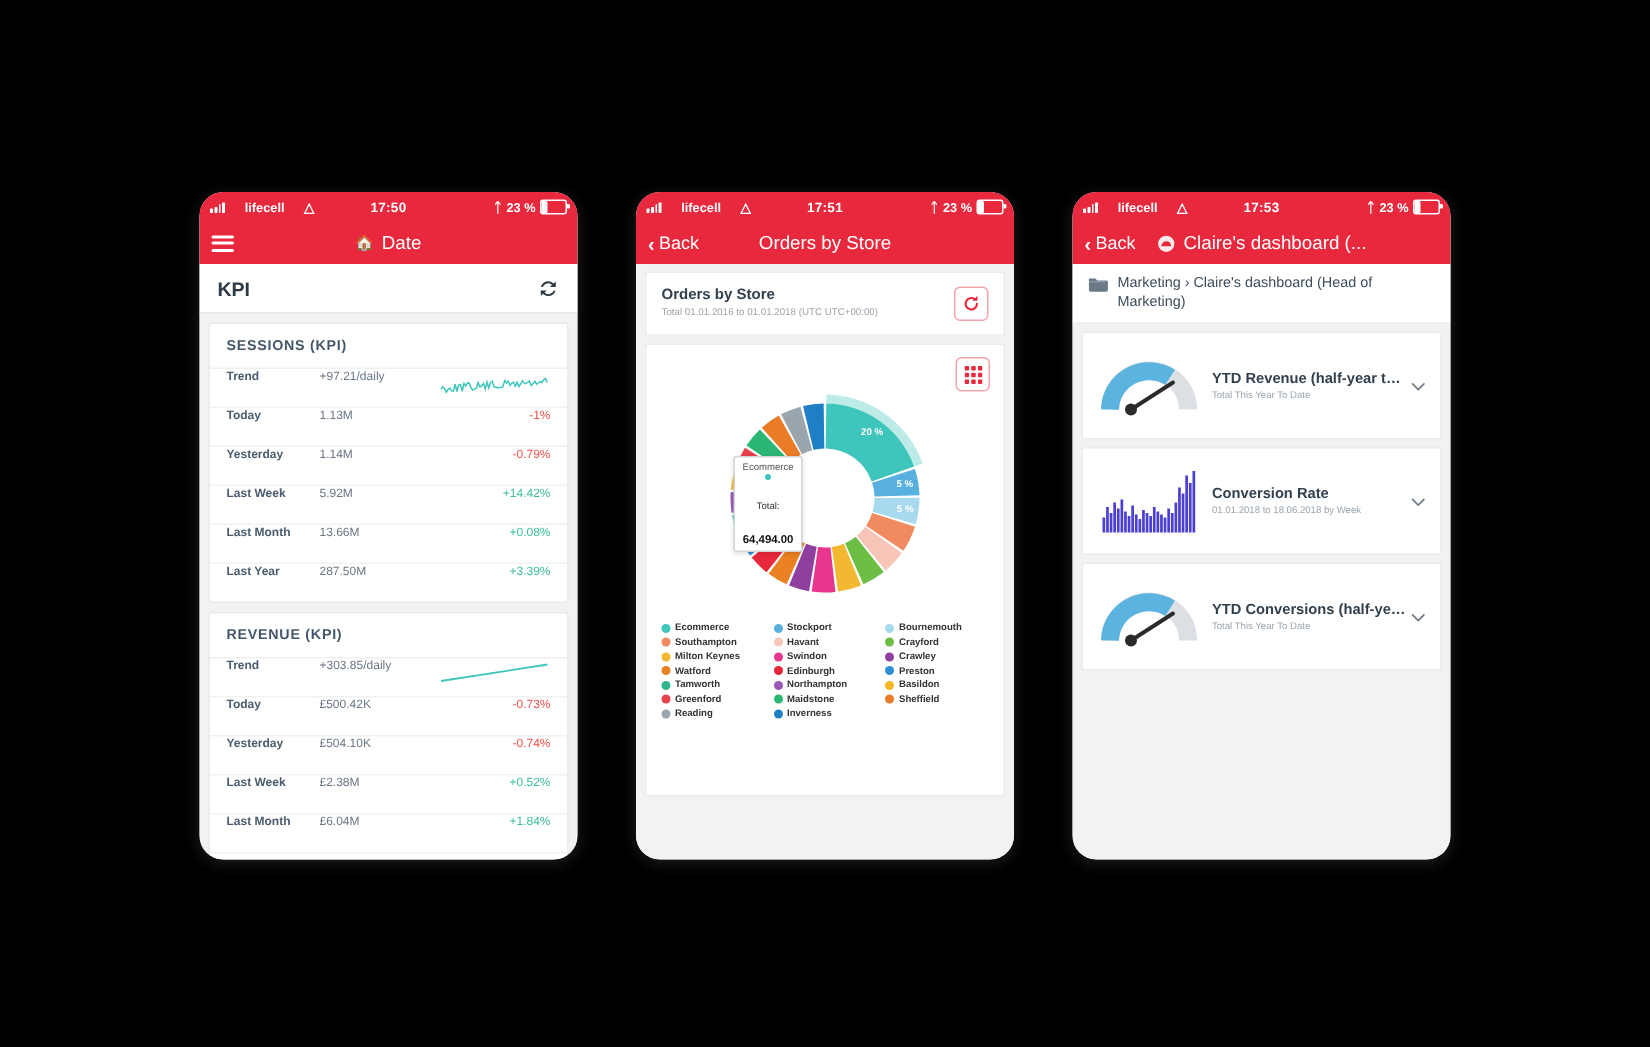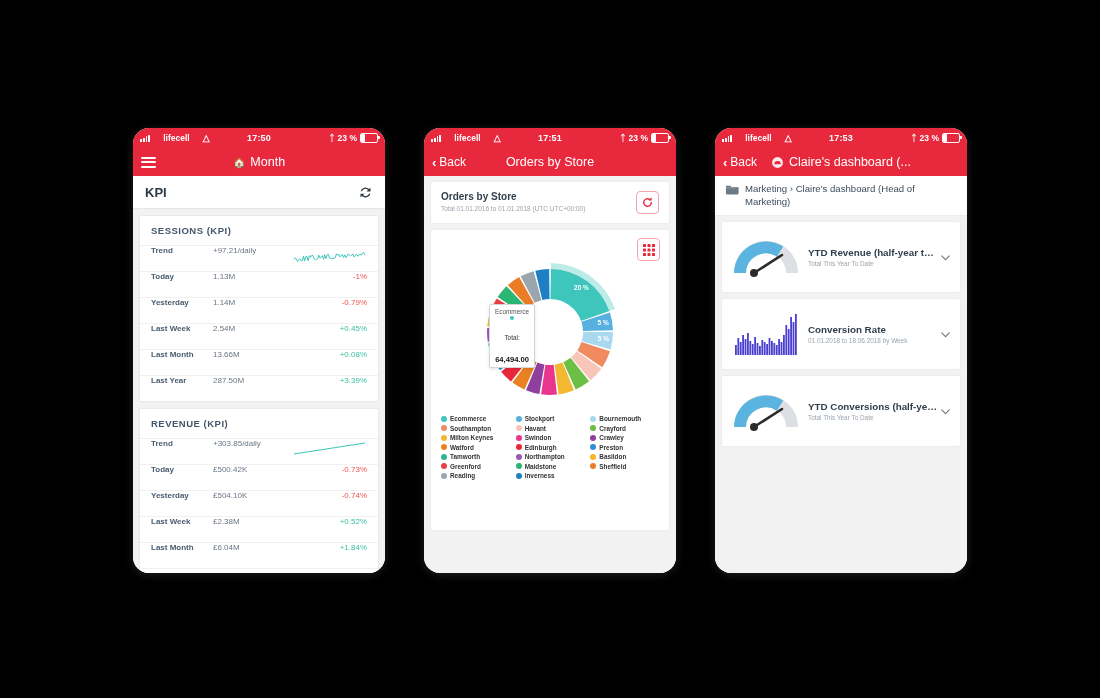--- a/index.html
+++ b/index.html
@@ -125,21 +125,21 @@
       </div>
     </div>
     <div class="navbar">
       <div class="burger">
           <i></i>
           <i></i>
           <i></i>
         </div>
       <div class="nav-title">
         <span class="home-ico">🏠</span>
-        <span class="ttxt">Month</span>
+        <span class="ttxt">Date</span>
       </div>
     </div>
     <div class="screen">
       <div class="kpi-head">
         <h1>KPI</h1>
         <svg class="refresh-ico" viewBox="0 0 24 24">
           <path fill="#2f3b47" d="M17.6 6.4A8 8 0 0 0 4.2 10h2.2a5.8 5.8 0 0 1 9.6-2.1l-2.3 2.3H20V4.2zM19.8 14h-2.2a5.8 5.8 0 0 1-9.6 2.1l2.3-2.3H4v6h0l2.4-2.4A8 8 0 0 0 19.8 14z"></path>
         </svg>
       </div>
       <div id="p1-sections">
@@ -157,22 +157,22 @@
               <div class="kv">1.13M</div>
               <div class="kd neg">-1%</div>
             </div>
             <div class="krow">
               <div class="kl">Yesterday</div>
               <div class="kv">1.14M</div>
               <div class="kd neg">-0.79%</div>
             </div>
             <div class="krow">
               <div class="kl">Last Week</div>
-              <div class="kv">2.54M</div>
-              <div class="kd pos">+0.45%</div>
+              <div class="kv">5.92M</div>
+              <div class="kd pos">+14.42%</div>
             </div>
             <div class="krow">
               <div class="kl">Last Month</div>
               <div class="kv">13.66M</div>
               <div class="kd pos">+0.08%</div>
             </div>
             <div class="krow">
               <div class="kl">Last Year</div>
               <div class="kv">287.50M</div>
               <div class="kd pos">+3.39%</div>

